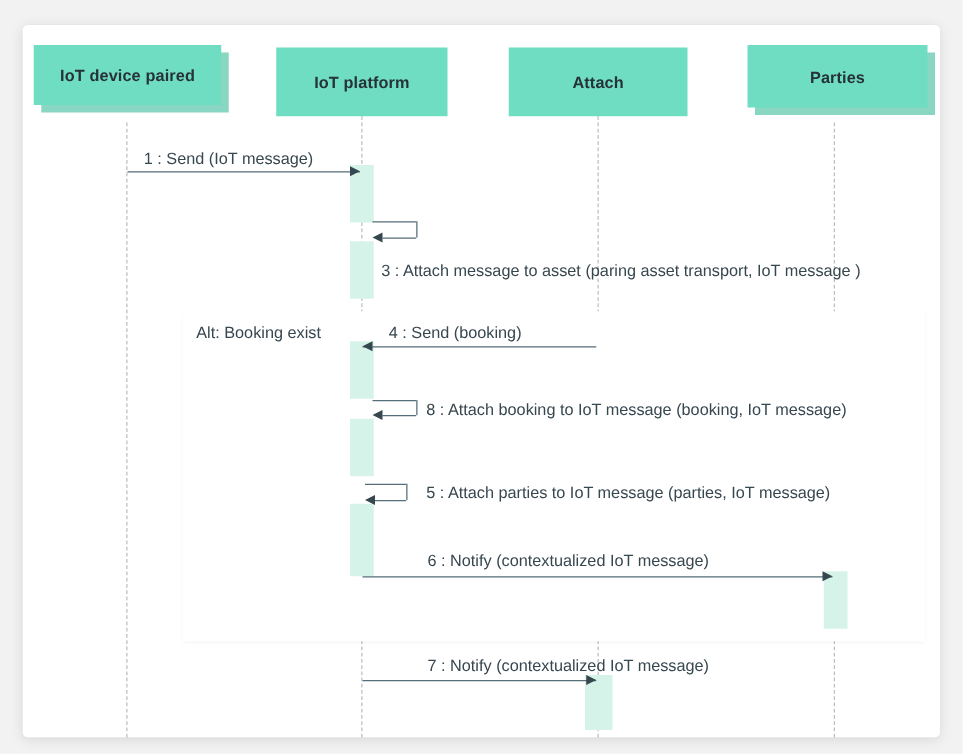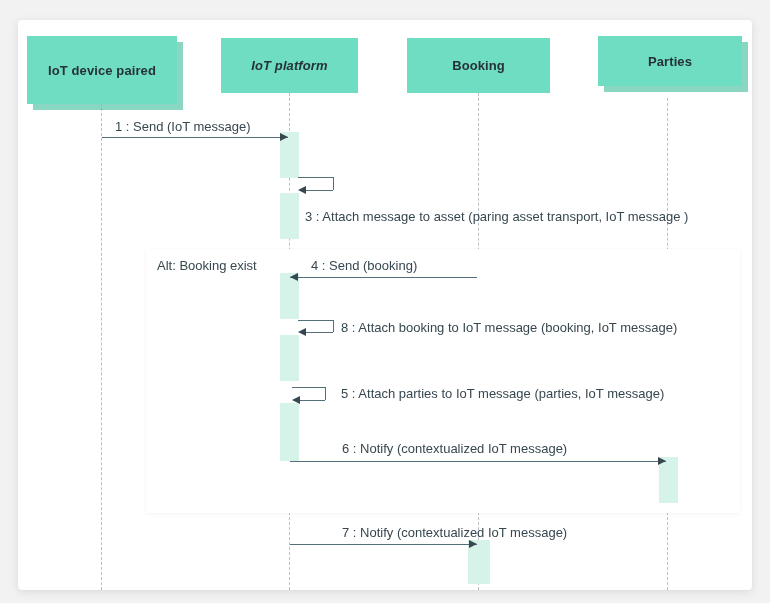--- a/index.html
+++ b/index.html
@@ -166,27 +166,27 @@
       <div class="msg-label" style="left: 341px; top: 386px;">5 : Attach parties to IoT message  (parties, IoT message)</div>
       <div class="msg-line" style="left: 290px; top: 461px; width: 376px;"></div>
       <div class="msg-head right" style="top: 457px; left: 658px;"></div>
       <div class="msg-label" style="left: 342px; top: 441px;">6 : Notify (contextualized IoT message)</div>
       <div class="msg-line" style="left: 290px; top: 544px; width: 187px;"></div>
       <div class="msg-head right" style="top: 540px; left: 469px;"></div>
       <div class="msg-label" style="left: 342px; top: 525px;">7 : Notify (contextualized IoT message)</div>
     </div>
 
   <div id="actors">
-      <div class="actor shadowed" style="left: 27px; top: 36px; width: 150px; height: 68px;">
+      <div class="actor shadowed" style="left: 27px; top: 36px; width: 150px; height: 48px;">
         <span>IoT device paired</span>
       </div>
-      <div class="actor" style="left: 221px; top: 38px; width: 137px; height: 55px; font-style: italic;">
+      <div class="actor" style="left: 221px; top: 38px; width: 137px; height: 55px;">
         <span>IoT platform</span>
       </div>
       <div class="actor" style="left: 407px; top: 38px; width: 143px; height: 55px;">
-        <span>Booking</span>
+        <span>Attach</span>
       </div>
       <div class="actor shadowed" style="left: 598px; top: 36px; width: 144px; height: 50px;">
         <span>Parties</span>
       </div>
     </div>
 
 </div>
 
 </body></html>

